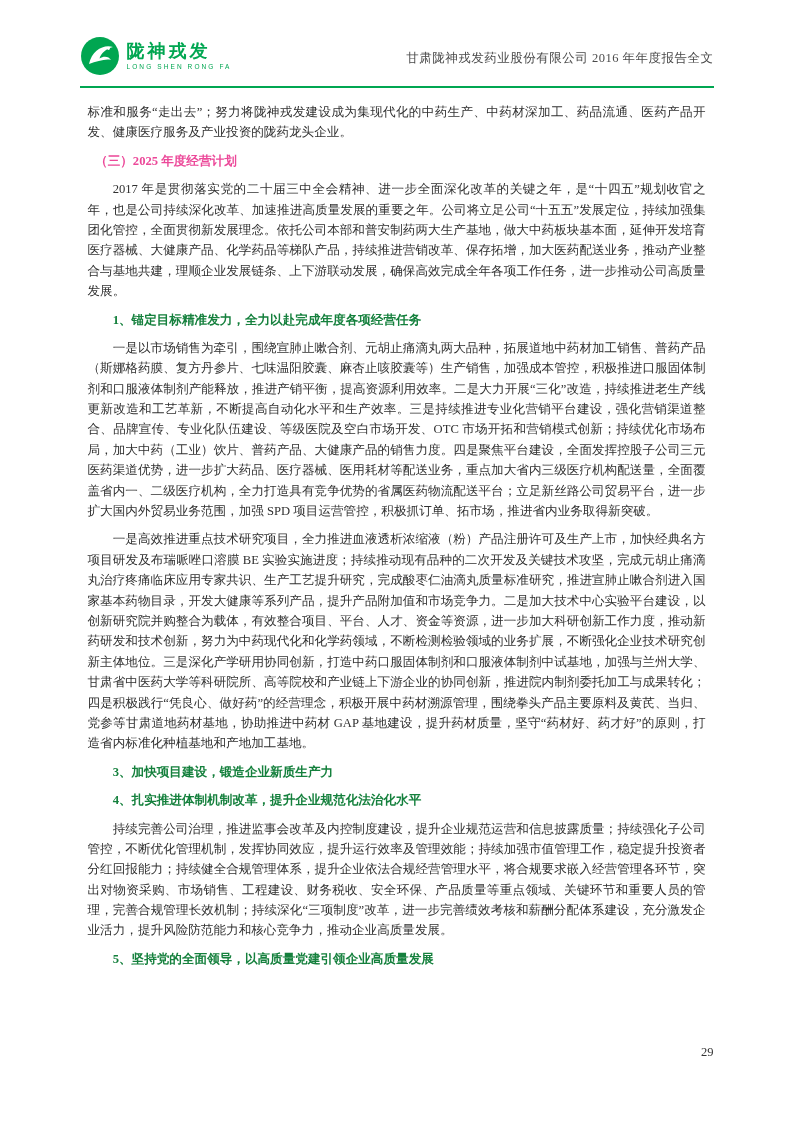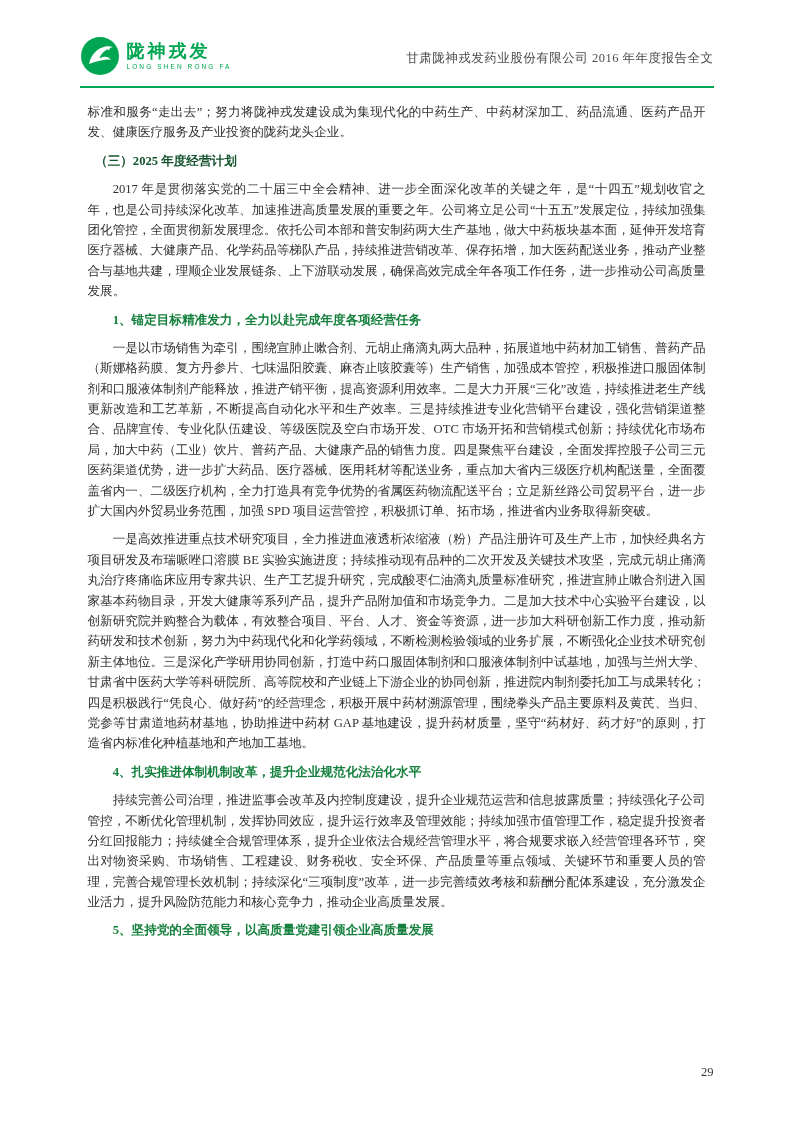--- a/index.html
+++ b/index.html
@@ -71,33 +71,33 @@
     font-size: 12.6px;
     line-height: 1.62;
     text-align: justify;
     color: #303030;
   }
   .content p { margin: 8px; }
   p.body-indent { text-indent: 2em; }
   p.body-noindent { text-indent: 0; }
   p.heading-sub {
     font-weight: bold;
-    color: #14532d;
+    color: #ec4899;
     text-indent: 0.6em;
   }
   p.heading-num {
     font-weight: bold;
     color: #15803d;
     text-indent: 2em;
   }
   
   .page-number {
     position: absolute;
     right: 72px;
-    bottom: 42px;
+    bottom: 62px;
     font-size: 12.5px;
     color: #333333;
   }
 </style>
 </head>
 <body>
 
 <div class="page">
 
   <div class="header">
@@ -116,20 +116,21 @@
   </div>
   <div class="divider"></div>
 
   <div class="content">
     <p class="body-noindent">标准和服务“走出去”；努力将陇神戎发建设成为集现代化的中药生产、中药材深加工、药品流通、医药产品开发、健康医疗服务及产业投资的陇药龙头企业。</p>
     <p class="heading-sub">（三）2025 年度经营计划</p>
     <p class="body-indent">2017 年是贯彻落实党的二十届三中全会精神、进一步全面深化改革的关键之年，是“十四五”规划收官之年，也是公司持续深化改革、加速推进高质量发展的重要之年。公司将立足公司“十五五”发展定位，持续加强集团化管控，全面贯彻新发展理念。依托公司本部和普安制药两大生产基地，做大中药板块基本面，延伸开发培育医疗器械、大健康产品、化学药品等梯队产品，持续推进营销改革、保存拓增，加大医药配送业务，推动产业整合与基地共建，理顺企业发展链条、上下游联动发展，确保高效完成全年各项工作任务，进一步推动公司高质量发展。</p>
     <p class="heading-num">1、锚定目标精准发力，全力以赴完成年度各项经营任务</p>
     <p class="body-indent">一是以市场销售为牵引，围绕宣肺止嗽合剂、元胡止痛滴丸两大品种，拓展道地中药材加工销售、普药产品（斯娜格药膜、复方丹参片、七味温阳胶囊、麻杏止咳胶囊等）生产销售，加强成本管控，积极推进口服固体制剂和口服液体制剂产能释放，推进产销平衡，提高资源利用效率。二是大力开展“三化”改造，持续推进老生产线更新改造和工艺革新，不断提高自动化水平和生产效率。三是持续推进专业化营销平台建设，强化营销渠道整合、品牌宣传、专业化队伍建设、等级医院及空白市场开发、OTC 市场开拓和营销模式创新；持续优化市场布局，加大中药（工业）饮片、普药产品、大健康产品的销售力度。四是聚焦平台建设，全面发挥控股子公司三元医药渠道优势，进一步扩大药品、医疗器械、医用耗材等配送业务，重点加大省内三级医疗机构配送量，全面覆盖省内一、二级医疗机构，全力打造具有竞争优势的省属医药物流配送平台；立足新丝路公司贸易平台，进一步扩大国内外贸易业务范围，加强 SPD 项目运营管控，积极抓订单、拓市场，推进省内业务取得新突破。</p>
     <p class="body-indent">一是高效推进重点技术研究项目，全力推进血液透析浓缩液（粉）产品注册许可及生产上市，加快经典名方项目研发及布瑞哌唑口溶膜 BE 实验实施进度；持续推动现有品种的二次开发及关键技术攻坚，完成元胡止痛滴丸治疗疼痛临床应用专家共识、生产工艺提升研究，完成酸枣仁油滴丸质量标准研究，推进宣肺止嗽合剂进入国家基本药物目录，开发大健康等系列产品，提升产品附加值和市场竞争力。二是加大技术中心实验平台建设，以创新研究院并购整合为载体，有效整合项目、平台、人才、资金等资源，进一步加大科研创新工作力度，推动新药研发和技术创新，努力为中药现代化和化学药领域，不断检测检验领域的业务扩展，不断强化企业技术研究创新主体地位。三是深化产学研用协同创新，打造中药口服固体制剂和口服液体制剂中试基地，加强与兰州大学、甘肃省中医药大学等科研院所、高等院校和产业链上下游企业的协同创新，推进院内制剂委托加工与成果转化；四是积极践行“凭良心、做好药”的经营理念，积极开展中药材溯源管理，围绕拳头产品主要原料及黄芪、当归、党参等甘肃道地药材基地，协助推进中药材 GAP 基地建设，提升药材质量，坚守“药材好、药才好”的原则，打造省内标准化种植基地和产地加工基地。</p>
+    <p class="heading-num">3、加快项目建设，锻造企业新质生产力</p>
     <p class="heading-num">4、扎实推进体制机制改革，提升企业规范化法治化水平</p>
     <p class="body-indent">持续完善公司治理，推进监事会改革及内控制度建设，提升企业规范运营和信息披露质量；持续强化子公司管控，不断优化管理机制，发挥协同效应，提升运行效率及管理效能；持续加强市值管理工作，稳定提升投资者分红回报能力；持续健全合规管理体系，提升企业依法合规经营管理水平，将合规要求嵌入经营管理各环节，突出对物资采购、市场销售、工程建设、财务税收、安全环保、产品质量等重点领域、关键环节和重要人员的管理，完善合规管理长效机制；持续深化“三项制度”改革，进一步完善绩效考核和薪酬分配体系建设，充分激发企业活力，提升风险防范能力和核心竞争力，推动企业高质量发展。</p>
     <p class="heading-num">5、坚持党的全面领导，以高质量党建引领企业高质量发展</p>
   </div>
 
   <div class="page-number">29</div>
 
 </div>
 
 </body></html>

